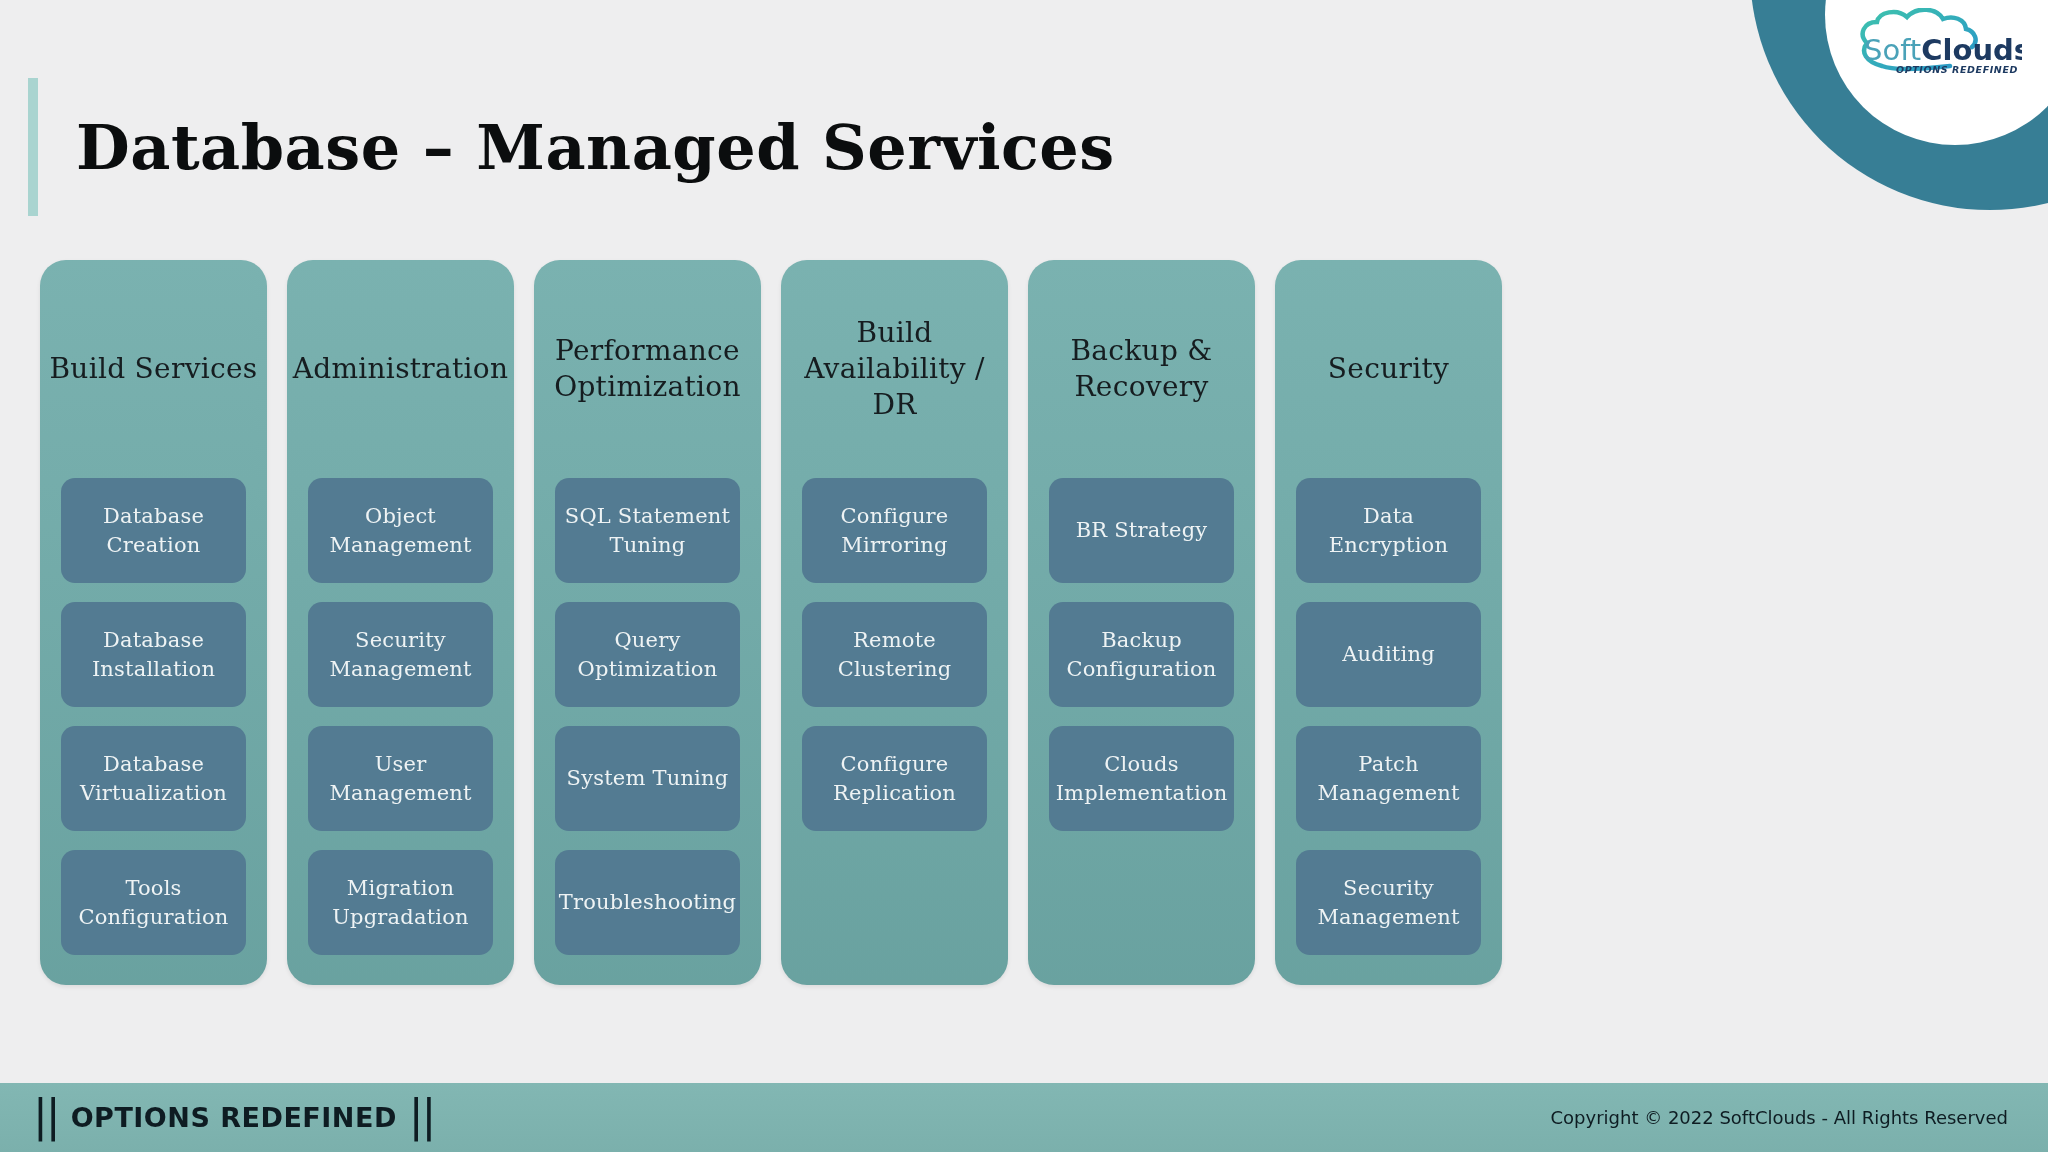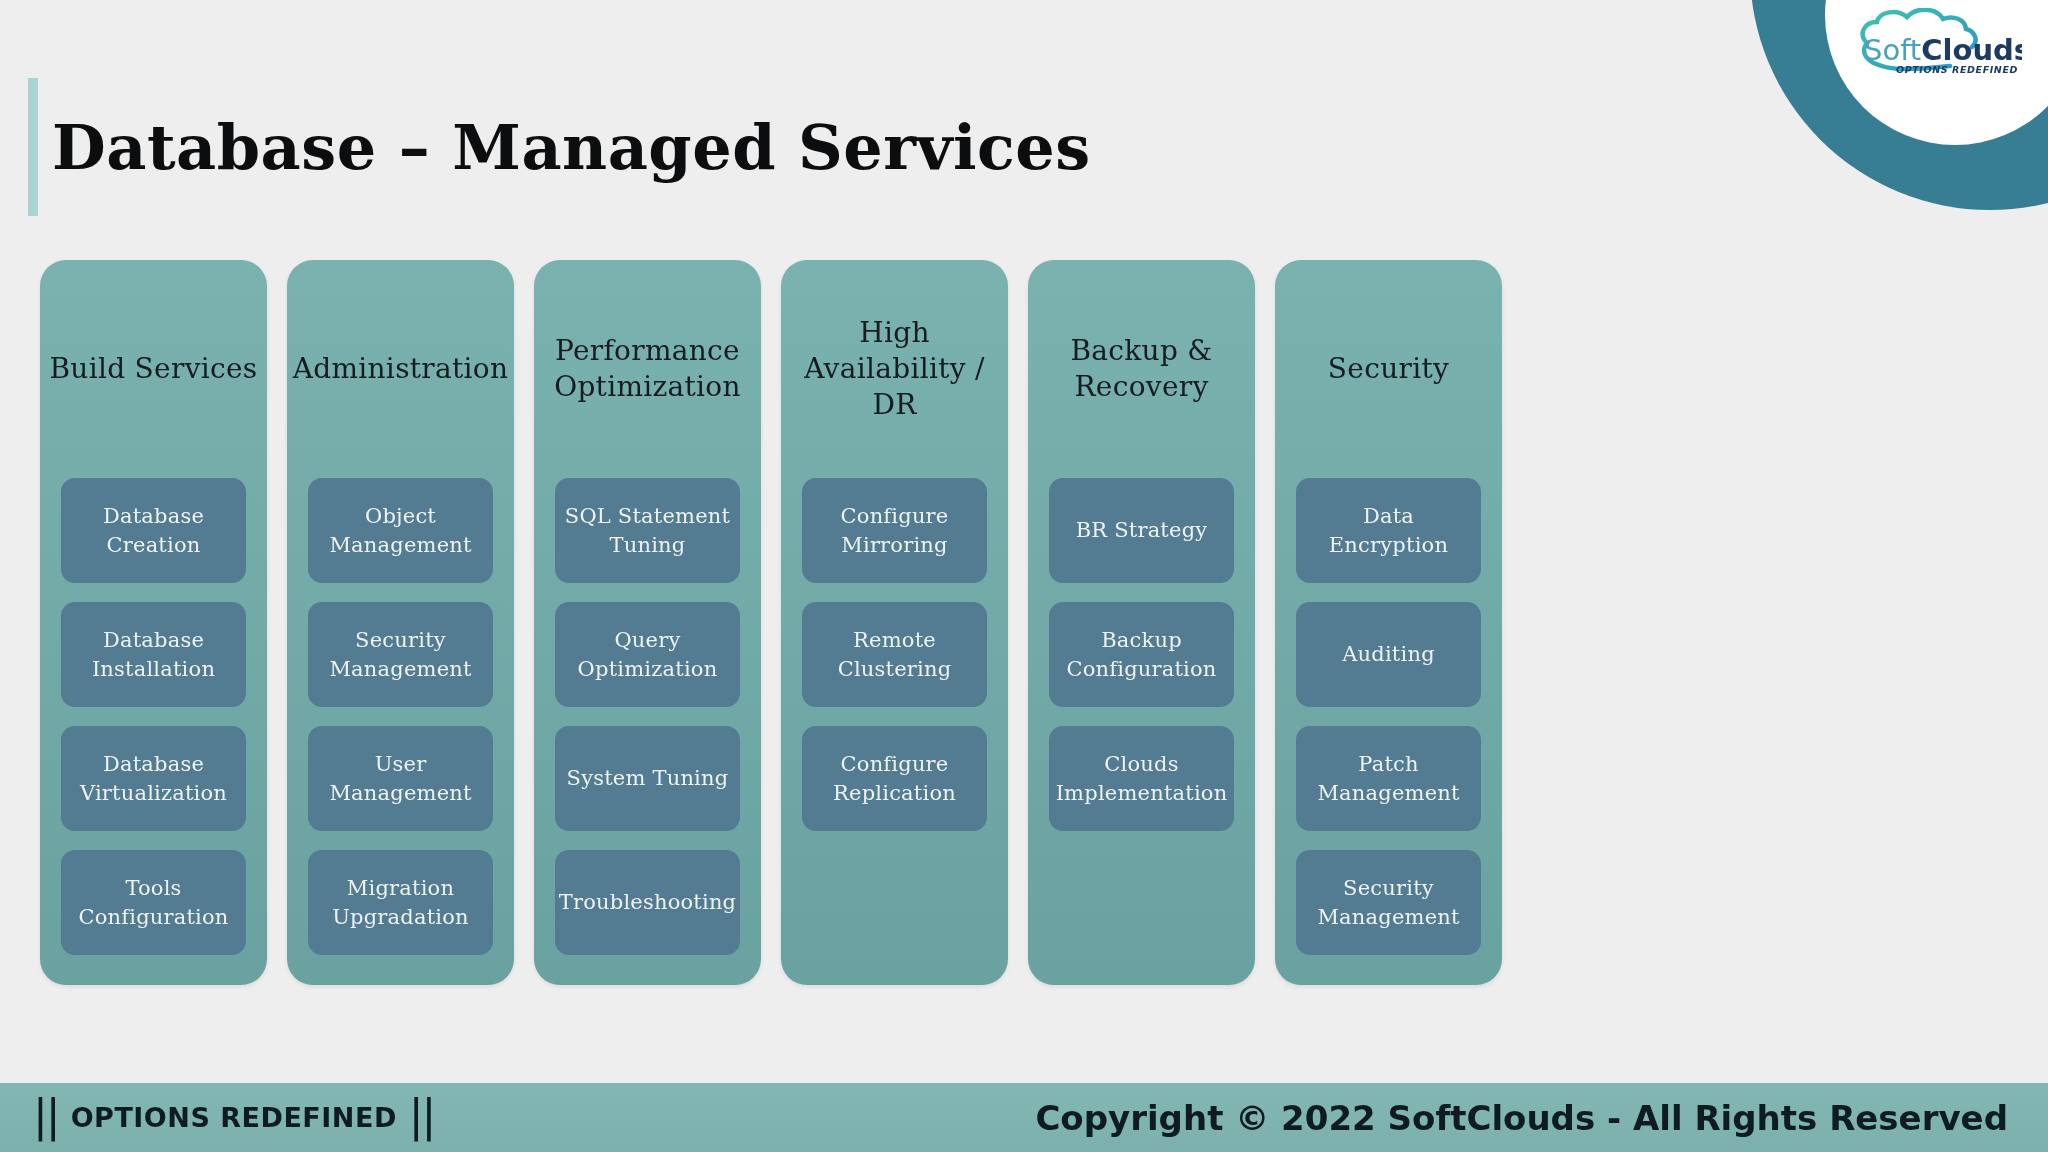--- a/index.html
+++ b/index.html
@@ -28,20 +28,21 @@
     width: 10px;
     height: 138px;
     background: var(--accent-bar, #a9d4d0);
   }
   .page-title {
     font-size: 62px;
     font-weight: bold;
     color: #0b0d0e;
     letter-spacing: 0.5px;
     white-space: nowrap;
+    margin-left: 24px;
   }
 
   
   .brand-circle {
     position: absolute;
     left: 1750px;
     top: -270px;
     width: 480px;
     height: 480px;
     border-radius: 50%;
@@ -150,22 +151,22 @@
     line-height: 1;
     transform: translateY(-2px);
   }
   .footer-tagline {
     font-size: 27px;
     font-weight: bold;
     letter-spacing: 0.5px;
     white-space: nowrap;
   }
   .footer-copyright {
-    font-size: 34px;
-    font-weight: bold;
+    font-size: 18px;
+    font-weight: normal;
     white-space: nowrap;
   }
 </style>
 </head>
 <body>
 
 <div class="slide" style="--background: #eeeeef; --accent-bar: #a9d4d0; --column-bg: #70acaa; --header-text: #161d20; --item-bg: #537b92; --item-text: #eef3f4; --footer-bg: #82b7b3; --footer-text: #0e1c22; --brand-circle: #377e95; --logo-teal: #4aa2b8; --logo-navy: #1d3a61;">
 
   <div class="title-block">
     <div class="accent-bar"></div>
@@ -217,21 +218,21 @@
       <div class="service-column">
         <div class="column-title">Performance Optimization</div>
         <div class="column-items">
           <div class="service-item">SQL Statement Tuning</div>
           <div class="service-item">Query Optimization</div>
           <div class="service-item">System Tuning</div>
           <div class="service-item">Troubleshooting</div>
         </div>
       </div>
       <div class="service-column">
-        <div class="column-title">High Availability / DR</div>
+        <div class="column-title">Build Availability / DR</div>
         <div class="column-items">
           <div class="service-item">Configure Mirroring</div>
           <div class="service-item">Remote Clustering</div>
           <div class="service-item">Configure Replication</div>
         </div>
       </div>
       <div class="service-column">
         <div class="column-title">Backup &amp; Recovery</div>
         <div class="column-items">
           <div class="service-item">BR Strategy</div>

